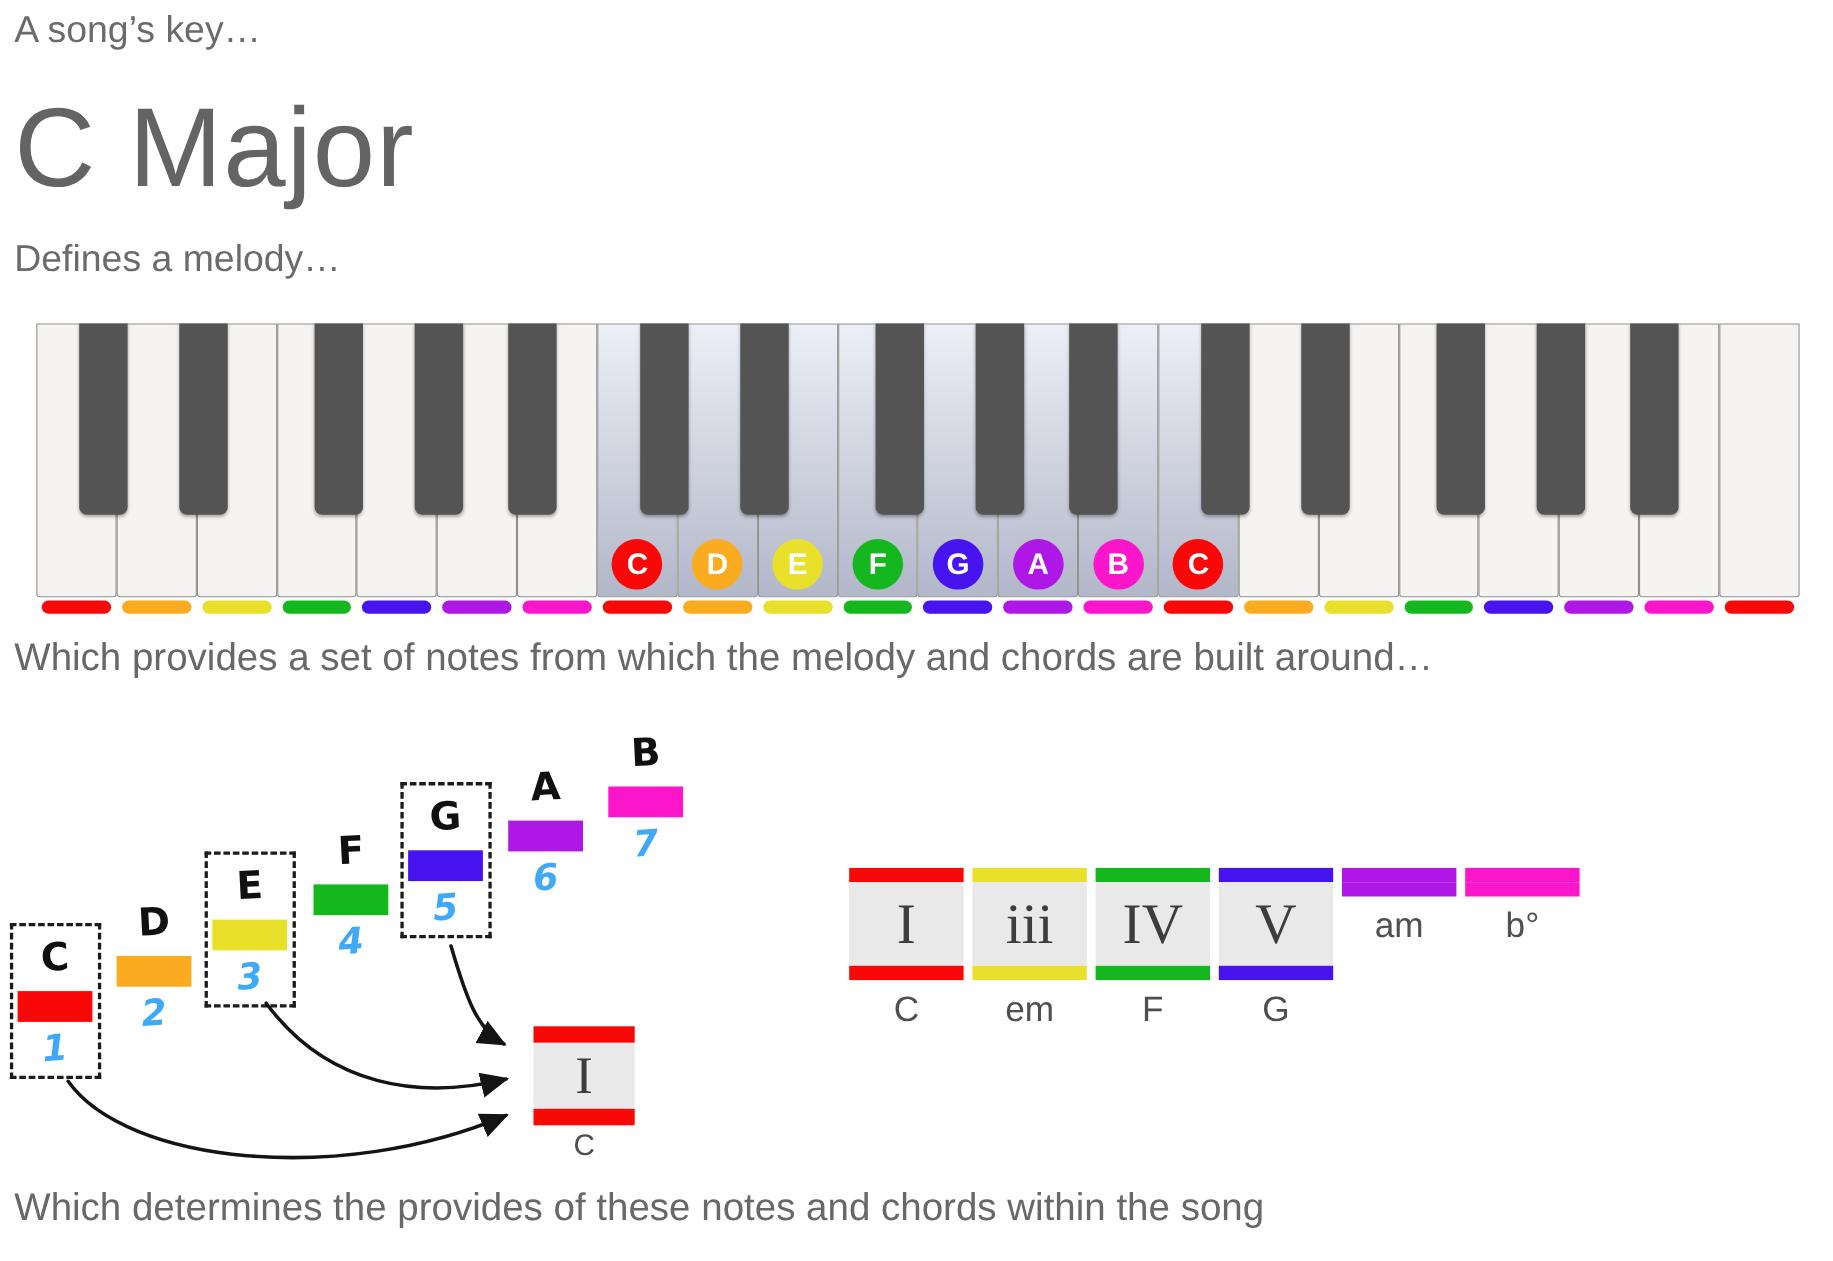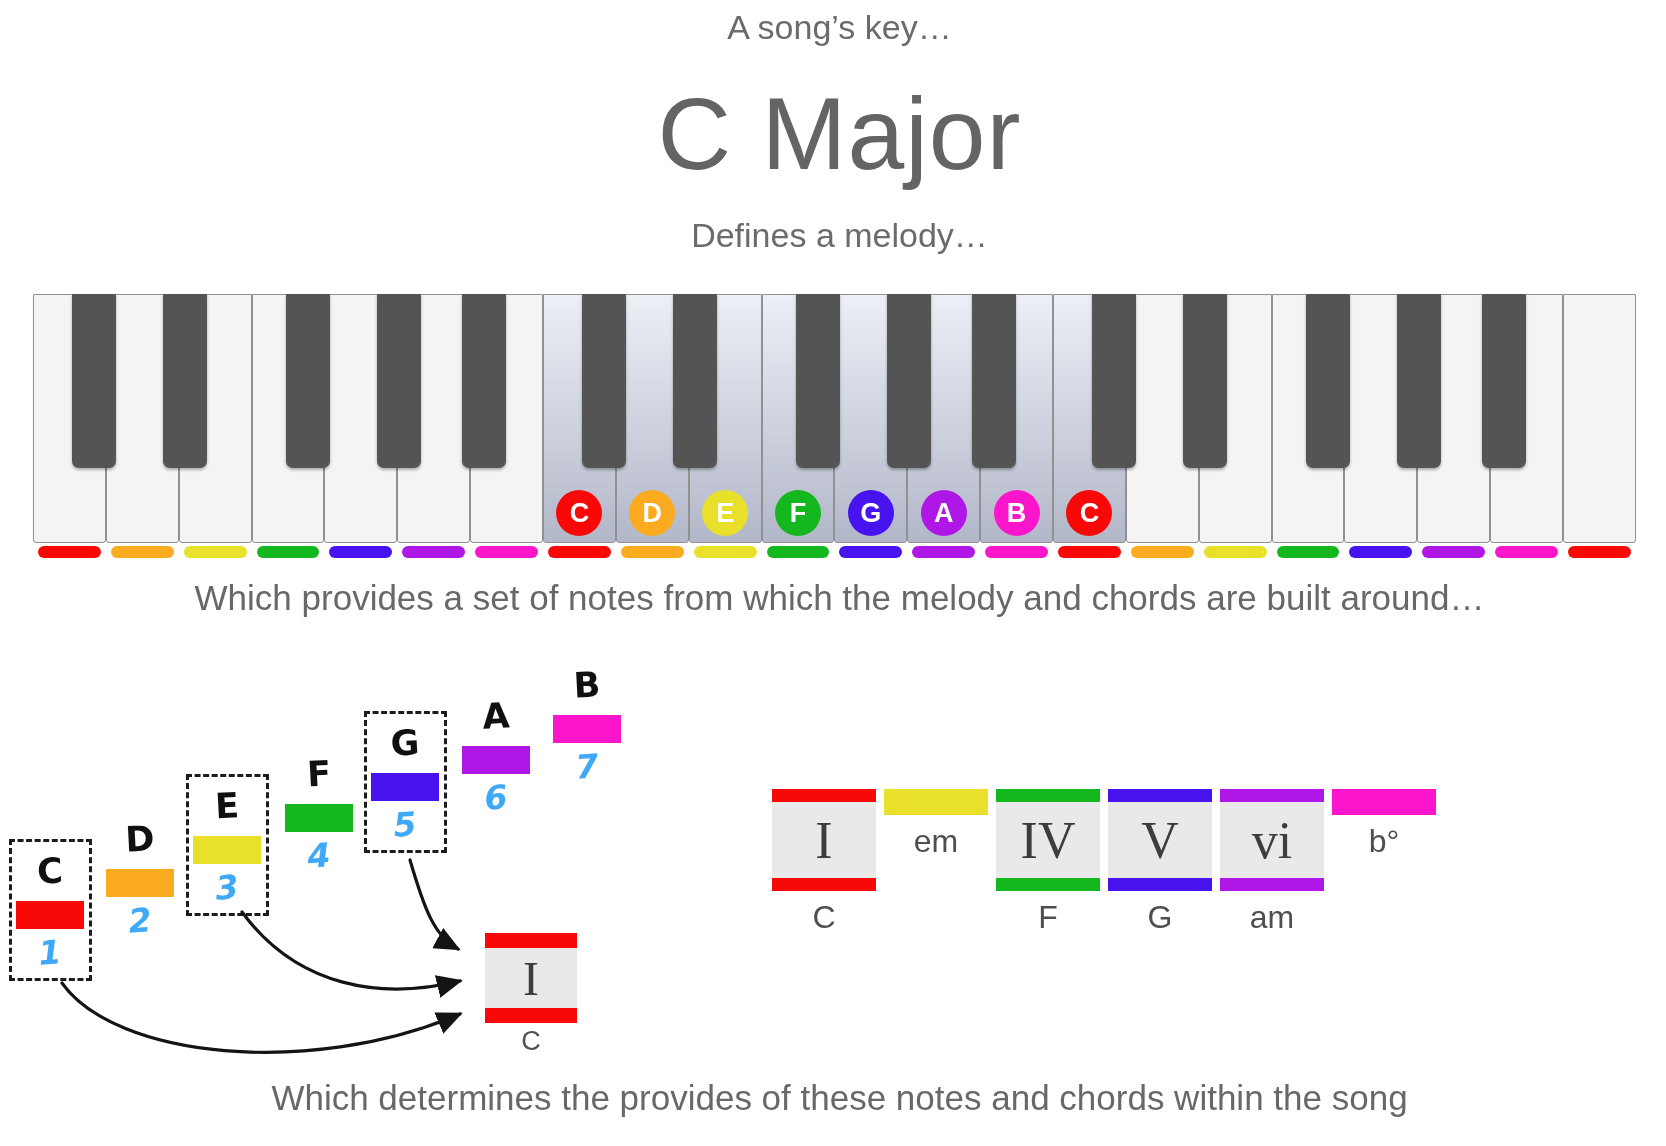--- a/index.html
+++ b/index.html
@@ -1,21 +1,21 @@
 <!DOCTYPE html>
 <html><head>
 <meta charset="utf-8">
 <style>
   html,body{margin:0;padding:0}
   body{
     width:1666px;height:1146px;position:relative;background:#fff;overflow:hidden;
     font-family:"Liberation Sans",sans-serif;
   }
   .abs{position:absolute}
-  .ctr{left:13px;right:0;text-align:center}
+  .ctr{left:13px;right:0;text-align:left}
   .kicker{top:8px;font-size:34px;color:#6b6b6b}
   .title{top:76px;font-size:102px;color:#646464;letter-spacing:1px}
   .subtitle{top:216px;font-size:34px;color:#6b6b6b}
   .caption{font-size:35px;color:#686868}
   .cap-mid{top:578px}
   .cap-bottom{top:1078px}
 
   
   #keyboard{left:33px;top:294px;width:1604px;height:266px;position:absolute}
   .wk{position:absolute;top:0;height:249px;background:#f5f4f2;border:1px solid #919191;
@@ -183,38 +183,38 @@
 
 <div id="chart">
     <div class="cell">
       <div class="cb" style="background: rgb(249, 8, 8);"></div>
       <div class="cbody">I</div>
       <div class="cb" style="background: rgb(249, 8, 8);"></div>
       <div class="clabel">C</div>
     </div>
     <div class="cell">
       <div class="cb" style="background: rgb(232, 224, 42);"></div>
+      <div class="cbody">iii</div>
       <div class="cb" style="background: rgb(232, 224, 42);"></div>
       <div class="clabel">em</div>
     </div>
     <div class="cell">
       <div class="cb" style="background: rgb(21, 183, 31);"></div>
       <div class="cbody">IV</div>
       <div class="cb" style="background: rgb(21, 183, 31);"></div>
       <div class="clabel">F</div>
     </div>
     <div class="cell">
       <div class="cb" style="background: rgb(71, 20, 239);"></div>
       <div class="cbody">V</div>
       <div class="cb" style="background: rgb(71, 20, 239);"></div>
       <div class="clabel">G</div>
     </div>
     <div class="cell">
       <div class="cb" style="background: rgb(174, 23, 230);"></div>
-      <div class="cbody">vi</div>
       <div class="cb" style="background: rgb(174, 23, 230);"></div>
       <div class="clabel">am</div>
     </div>
     <div class="cell">
       <div class="cb" style="background: rgb(251, 22, 203);"></div>
       <div class="cb" style="background: rgb(251, 22, 203);"></div>
       <div class="clabel">b°</div>
     </div>
   </div>
 

